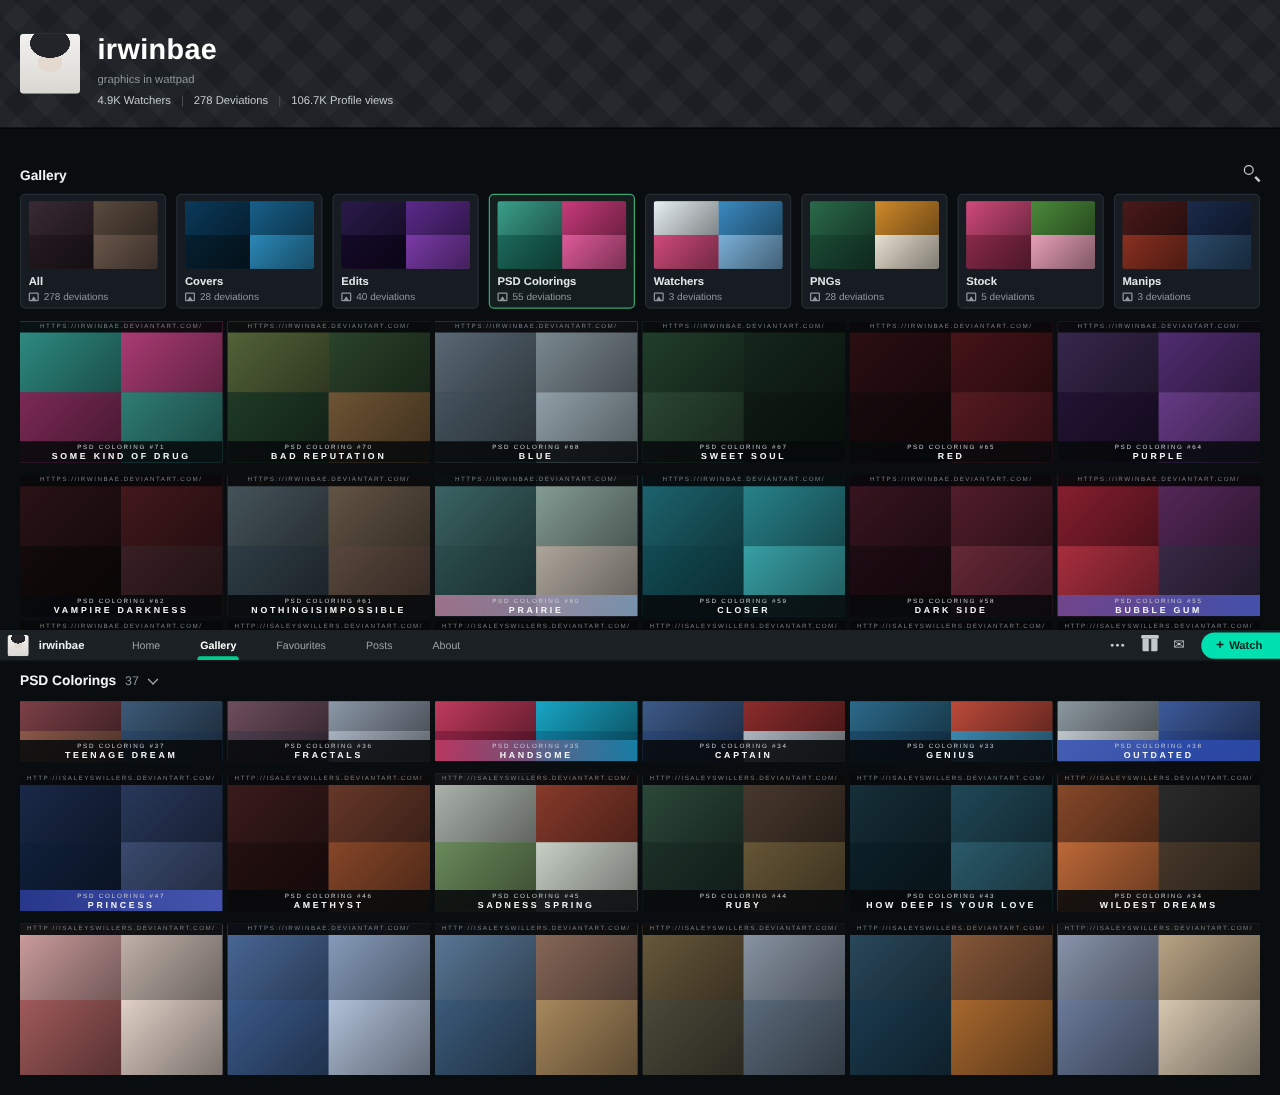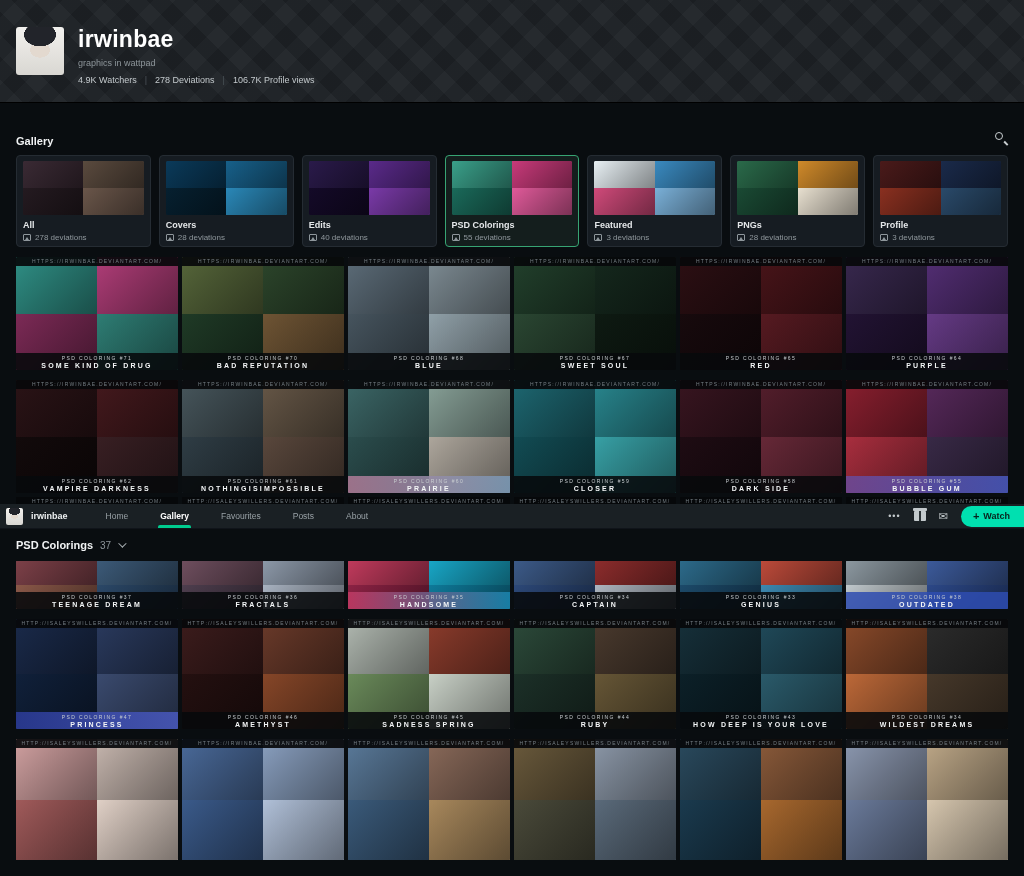--- a/index.html
+++ b/index.html
@@ -180,47 +180,60 @@
           <span>55 deviations</span>
         </div>
       </div>
       <div class="folder">
         <div class="fthumb">
           <div class="tile" style="background: linear-gradient(135deg, rgb(232, 240, 244), color-mix(in srgb, rgb(232, 240, 244) 55%, rgb(0, 0, 0))) rgb(232, 240, 244);"></div>
           <div class="tile" style="background: linear-gradient(135deg, rgb(58, 138, 192), color-mix(in srgb, rgb(58, 138, 192) 55%, rgb(0, 0, 0))) rgb(58, 138, 192);"></div>
           <div class="tile" style="background: linear-gradient(135deg, rgb(208, 74, 122), color-mix(in srgb, rgb(208, 74, 122) 55%, rgb(0, 0, 0))) rgb(208, 74, 122);"></div>
           <div class="tile" style="background: linear-gradient(135deg, rgb(122, 176, 216), color-mix(in srgb, rgb(122, 176, 216) 55%, rgb(0, 0, 0))) rgb(122, 176, 216);"></div>
         </div>
-        <div class="fname">Featured</div>
+        <div class="fname">Watchers</div>
         <div class="fcount">
           <span class="dev-ico"></span>
           <span>3 deviations</span>
         </div>
       </div>
       <div class="folder">
         <div class="fthumb">
           <div class="tile" style="background: linear-gradient(135deg, rgb(42, 106, 74), color-mix(in srgb, rgb(42, 106, 74) 55%, rgb(0, 0, 0))) rgb(42, 106, 74);"></div>
           <div class="tile" style="background: linear-gradient(135deg, rgb(208, 138, 42), color-mix(in srgb, rgb(208, 138, 42) 55%, rgb(0, 0, 0))) rgb(208, 138, 42);"></div>
           <div class="tile" style="background: linear-gradient(135deg, rgb(26, 74, 52), color-mix(in srgb, rgb(26, 74, 52) 55%, rgb(0, 0, 0))) rgb(26, 74, 52);"></div>
           <div class="tile" style="background: linear-gradient(135deg, rgb(232, 224, 208), color-mix(in srgb, rgb(232, 224, 208) 55%, rgb(0, 0, 0))) rgb(232, 224, 208);"></div>
         </div>
         <div class="fname">PNGs</div>
         <div class="fcount">
           <span class="dev-ico"></span>
           <span>28 deviations</span>
         </div>
       </div>
       <div class="folder">
         <div class="fthumb">
+          <div class="tile" style="background: linear-gradient(135deg, rgb(208, 74, 122), color-mix(in srgb, rgb(208, 74, 122) 55%, rgb(0, 0, 0))) rgb(208, 74, 122);"></div>
+          <div class="tile" style="background: linear-gradient(135deg, rgb(74, 138, 58), color-mix(in srgb, rgb(74, 138, 58) 55%, rgb(0, 0, 0))) rgb(74, 138, 58);"></div>
+          <div class="tile" style="background: linear-gradient(135deg, rgb(138, 42, 74), color-mix(in srgb, rgb(138, 42, 74) 55%, rgb(0, 0, 0))) rgb(138, 42, 74);"></div>
+          <div class="tile" style="background: linear-gradient(135deg, rgb(232, 160, 184), color-mix(in srgb, rgb(232, 160, 184) 55%, rgb(0, 0, 0))) rgb(232, 160, 184);"></div>
+        </div>
+        <div class="fname">Stock</div>
+        <div class="fcount">
+          <span class="dev-ico"></span>
+          <span>5 deviations</span>
+        </div>
+      </div>
+      <div class="folder">
+        <div class="fthumb">
           <div class="tile" style="background: linear-gradient(135deg, rgb(74, 26, 26), color-mix(in srgb, rgb(74, 26, 26) 55%, rgb(0, 0, 0))) rgb(74, 26, 26);"></div>
           <div class="tile" style="background: linear-gradient(135deg, rgb(26, 42, 74), color-mix(in srgb, rgb(26, 42, 74) 55%, rgb(0, 0, 0))) rgb(26, 42, 74);"></div>
           <div class="tile" style="background: linear-gradient(135deg, rgb(138, 48, 32), color-mix(in srgb, rgb(138, 48, 32) 55%, rgb(0, 0, 0))) rgb(138, 48, 32);"></div>
           <div class="tile" style="background: linear-gradient(135deg, rgb(42, 74, 106), color-mix(in srgb, rgb(42, 74, 106) 55%, rgb(0, 0, 0))) rgb(42, 74, 106);"></div>
         </div>
-        <div class="fname">Profile</div>
+        <div class="fname">Manips</div>
         <div class="fcount">
           <span class="dev-ico"></span>
           <span>3 deviations</span>
         </div>
       </div>
     </div>
 
 
   <div class="grid" id="topgrid1">
       <div class="dev h-top">

